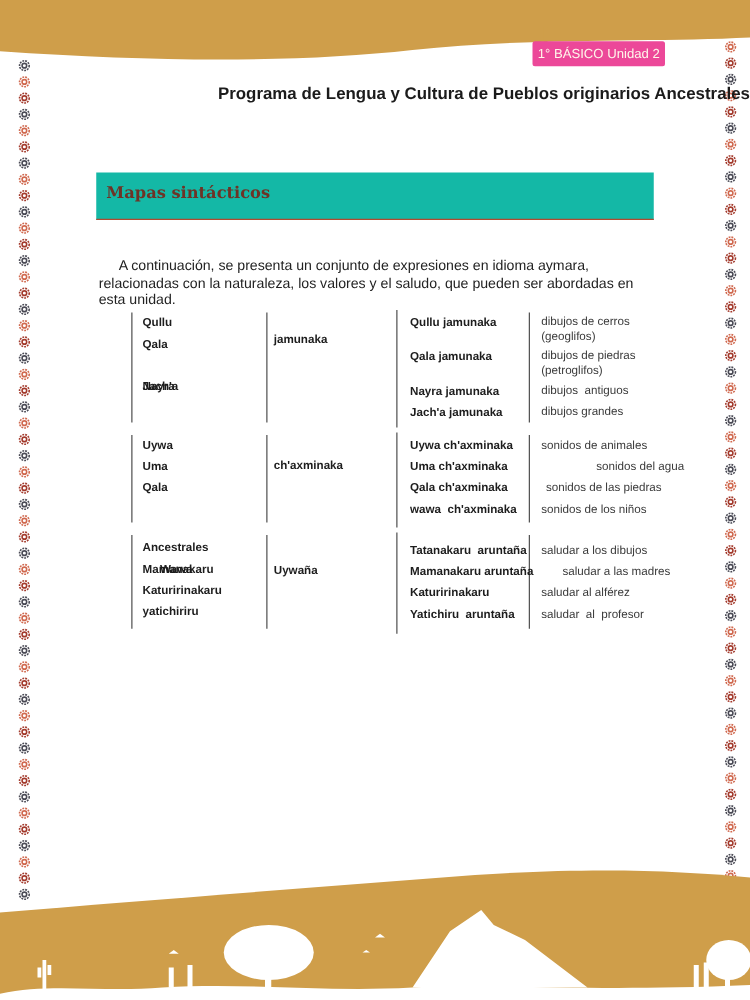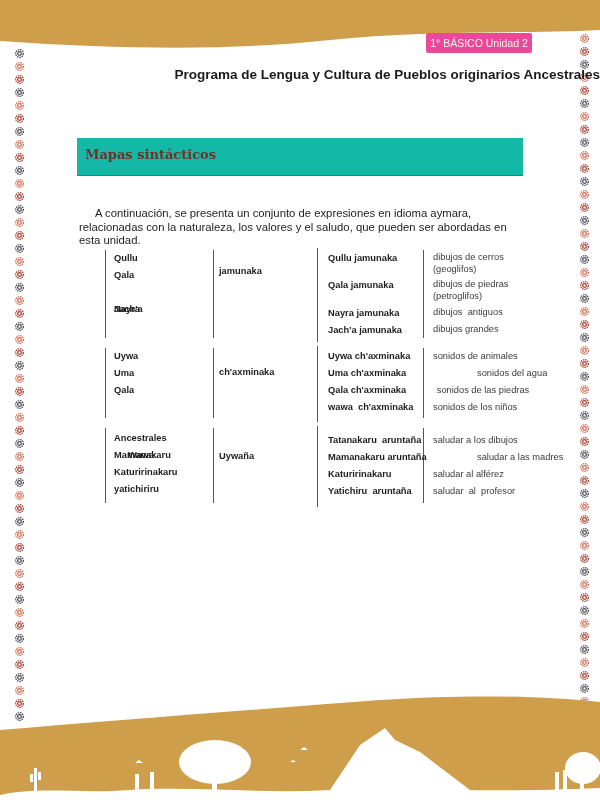--- a/index.html
+++ b/index.html
@@ -741,21 +741,21 @@
       <div class="cell b" style="left: 114px; top: 4px;">Ancestrales</div>
       <div class="cell b" style="left: 114px; top: 21px;">Mamanakaru</div>
       <div class="cell b" style="left: 114px; top: 38px;">Katuririnakaru</div>
       <div class="cell b" style="left: 114px; top: 55px;">yatichiriru</div>
       <div class="cell b" style="left: 219px; top: 22px;">Uywaña</div>
       <div class="cell b" style="left: 328px; top: 6px; white-space: pre;">Tatanakaru  aruntaña</div>
       <div class="cell b" style="left: 328px; top: 23px; white-space: pre;">Mamanakaru aruntaña</div>
       <div class="cell b" style="left: 328px; top: 40px; white-space: pre;">Katuririnakaru</div>
       <div class="cell b" style="left: 328px; top: 57px; white-space: pre;">Yatichiru  aruntaña</div>
       <div class="cell n" style="left: 433px; top: 6px; width: 100px; white-space: pre-wrap;">saludar a los dibujos</div>
-      <div class="cell n" style="left: 440px; top: 23px; width: 100px; white-space: pre-wrap; padding-left: 37px;">saludar a las madres</div>
+      <div class="cell n" style="left: 413px; top: 23px; width: 100px; white-space: pre-wrap; padding-left: 37px;">saludar a las madres</div>
       <div class="cell n" style="left: 433px; top: 40px; width: 100px; white-space: pre-wrap;">saludar al alférez</div>
       <div class="cell n" style="left: 433px; top: 57px; width: 100px; white-space: pre-wrap;">saludar  al  profesor</div>
     </div>
   </div>
 
 <svg class="bottom-band" viewBox="0 0 600 110" preserveAspectRatio="none">
   <path d="M0,40 C120,30 250,20 380,10 C470,4 540,6 600,12 V110 H0 Z" fill="#cf9e4a"></path>
 
   <g fill="#ffffff">
     <path d="M0,105 C40,96 80,104 130,100 C200,96 260,104 330,100 C400,96 460,104 600,98 V110 H0 Z"></path>

